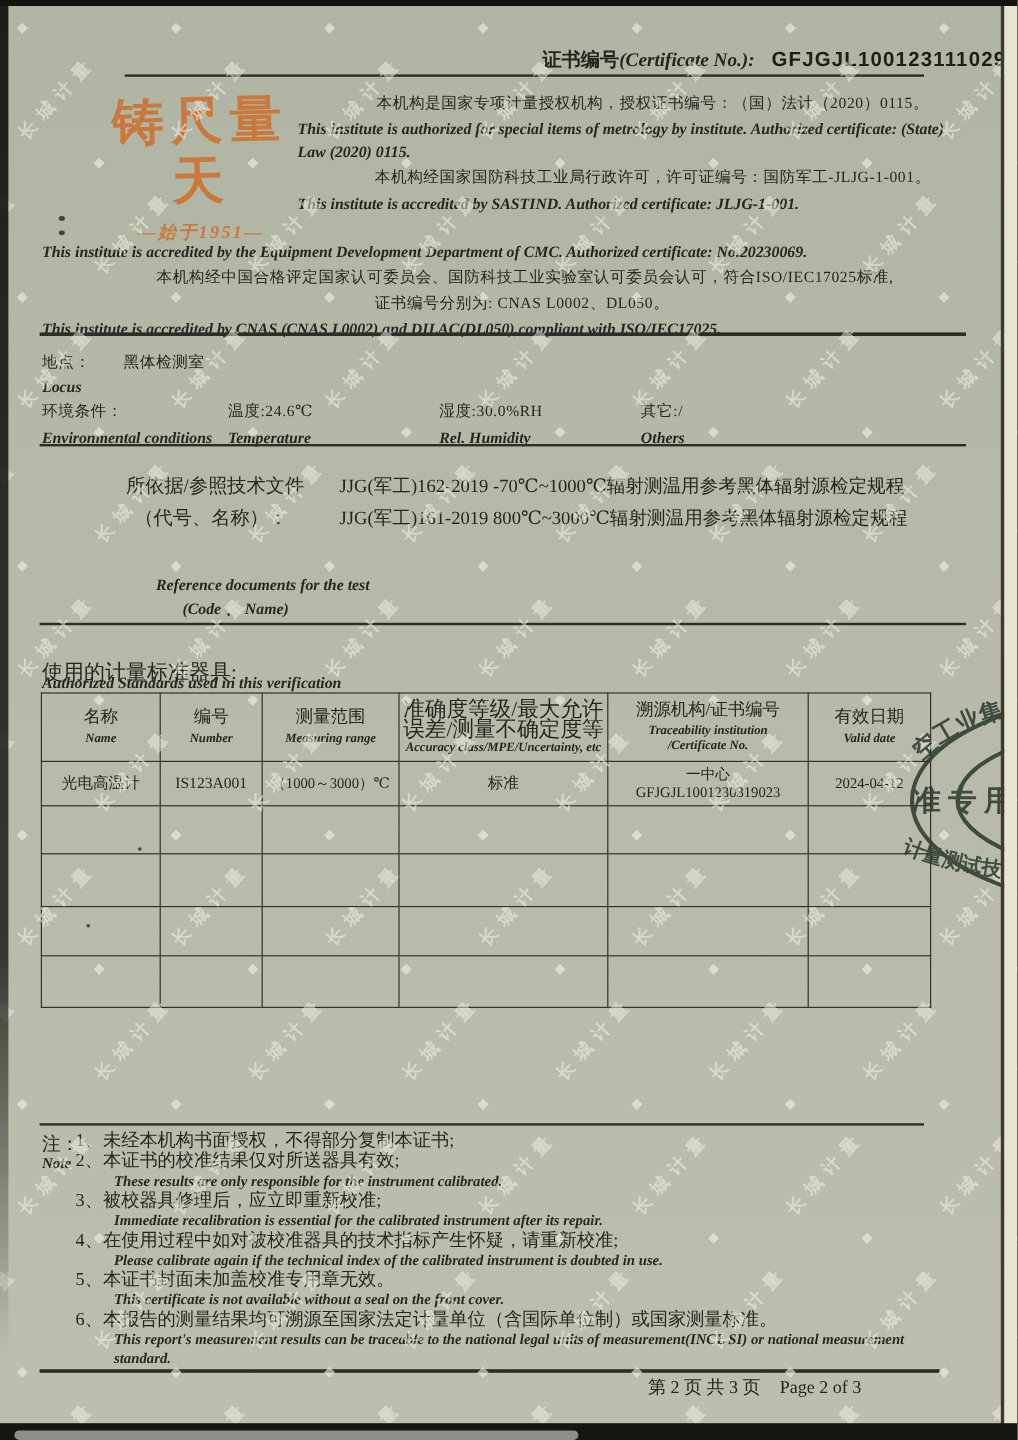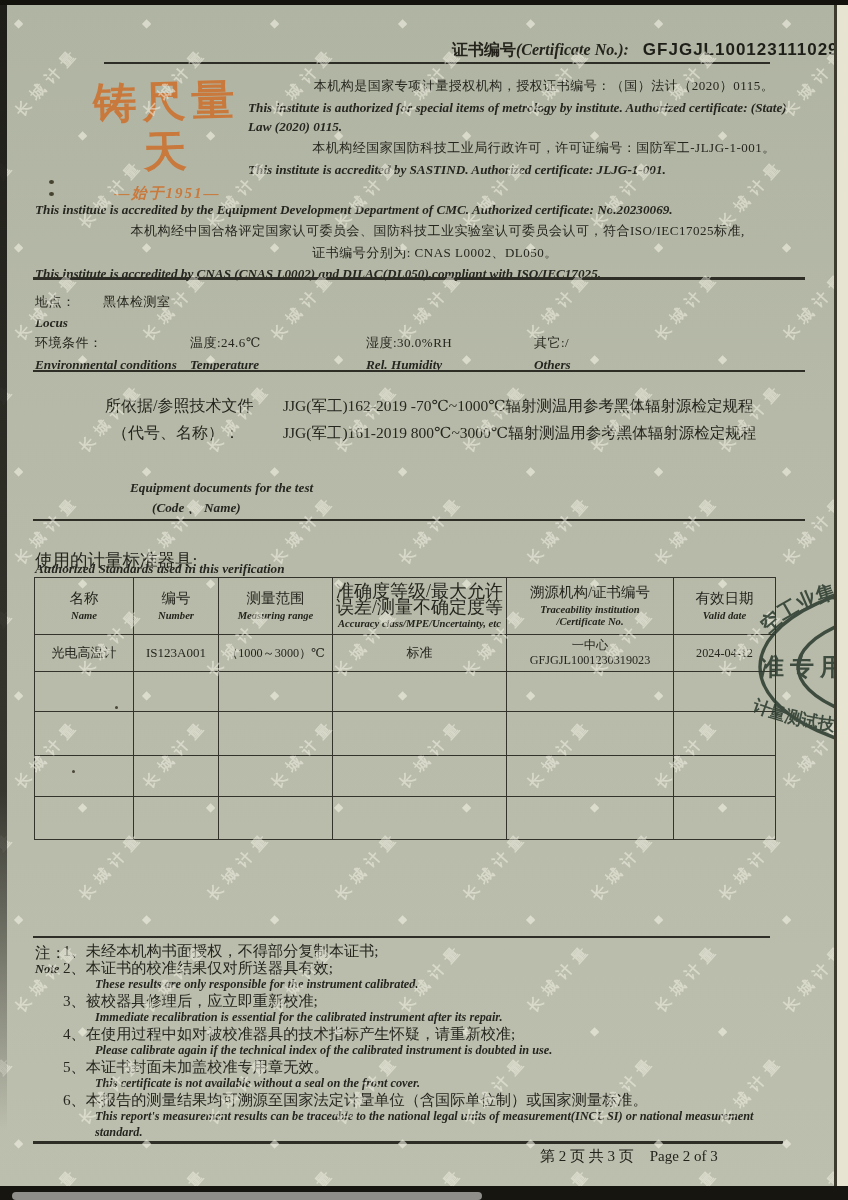--- a/index.html
+++ b/index.html
@@ -100,21 +100,21 @@
   <div class="abs en en13 z2" style="left:35px;top:355px;">Environmental conditions</div>
   <div class="abs en en13 z2" style="left:190px;top:355px;">Temperature</div>
   <div class="abs en en13 z2" style="left:366px;top:355px;">Rel. Humidity</div>
   <div class="abs en en13 z2" style="left:534px;top:355px;">Others</div>
   <div class="hr" style="left:33px;top:370px;width:772px;height:2px;"></div>
 
   <div class="abs cn cn16 z2" style="left:105px;top:396px;">所依据/参照技术文件</div>
   <div class="abs cn cn16 z2" style="left:112px;top:423px;">（代号、名称）：</div>
   <div class="abs cn cn15 z2" style="left:283px;top:397px;white-space:nowrap;">JJG(军工)162-2019  -70℃~1000℃辐射测温用参考黑体辐射源检定规程</div>
   <div class="abs cn cn15 z2" style="left:283px;top:424px;white-space:nowrap;">JJG(军工)161-2019  800℃~3000℃辐射测温用参考黑体辐射源检定规程</div>
-  <div class="abs en en13 z2" style="left:130px;top:478px;">Equipment documents for the test</div>
+  <div class="abs en en13 z2" style="left:130px;top:478px;">Reference documents for the test</div>
   <div class="abs en en13 z2" style="left:152px;top:498px;">(Code 、 Name)</div>
   <div class="hr" style="left:33px;top:519px;width:772px;height:2px;"></div>
 
   <div class="abs cn z2" style="left:35px;top:548px;font-size:17.5px;">使用的计量标准器具:</div>
   <div class="abs en en13 z2" style="left:35px;top:559px;">Authorized Standards used in this verification</div>
 
   <table class="std">
     <colgroup>
       <col style="width:99px">
         <col style="width:85px">

